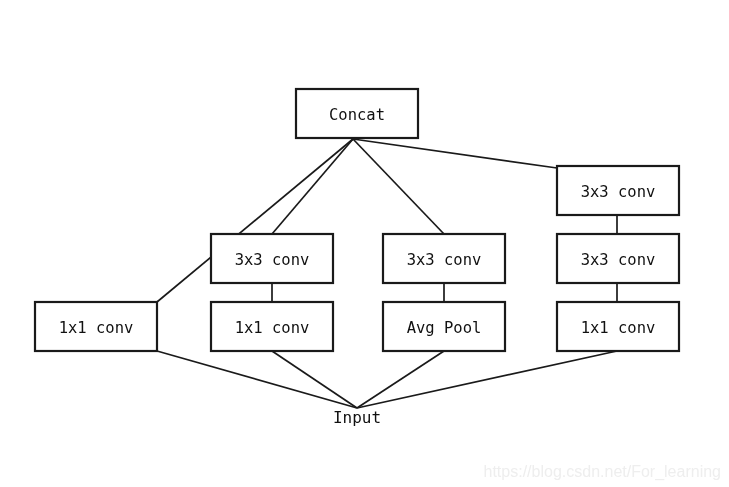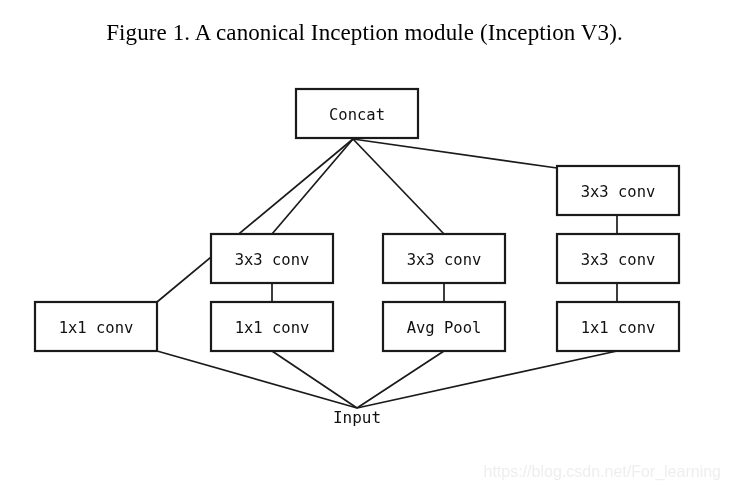--- a/index.html
+++ b/index.html
@@ -67,21 +67,20 @@
     color: #eeeeee;
     white-space: nowrap;
     user-select: none;
   }
 </style>
 </head>
 <body>
 
 <div id="page">
 
-  <div id="figure-title">Figure 1. A canonical Inception module (Inception V3).</div>
 
   <svg id="diagram-svg" viewBox="0 0 729 487">
 
     <g>
       <line class="edge-line" x1="357" y1="408" x2="157" y2="351"></line>
       <line class="edge-line" x1="357" y1="408" x2="272" y2="351"></line>
       <line class="edge-line" x1="357" y1="408" x2="444" y2="351"></line>
       <line class="edge-line" x1="357" y1="408" x2="617" y2="351"></line>
     </g>
 

